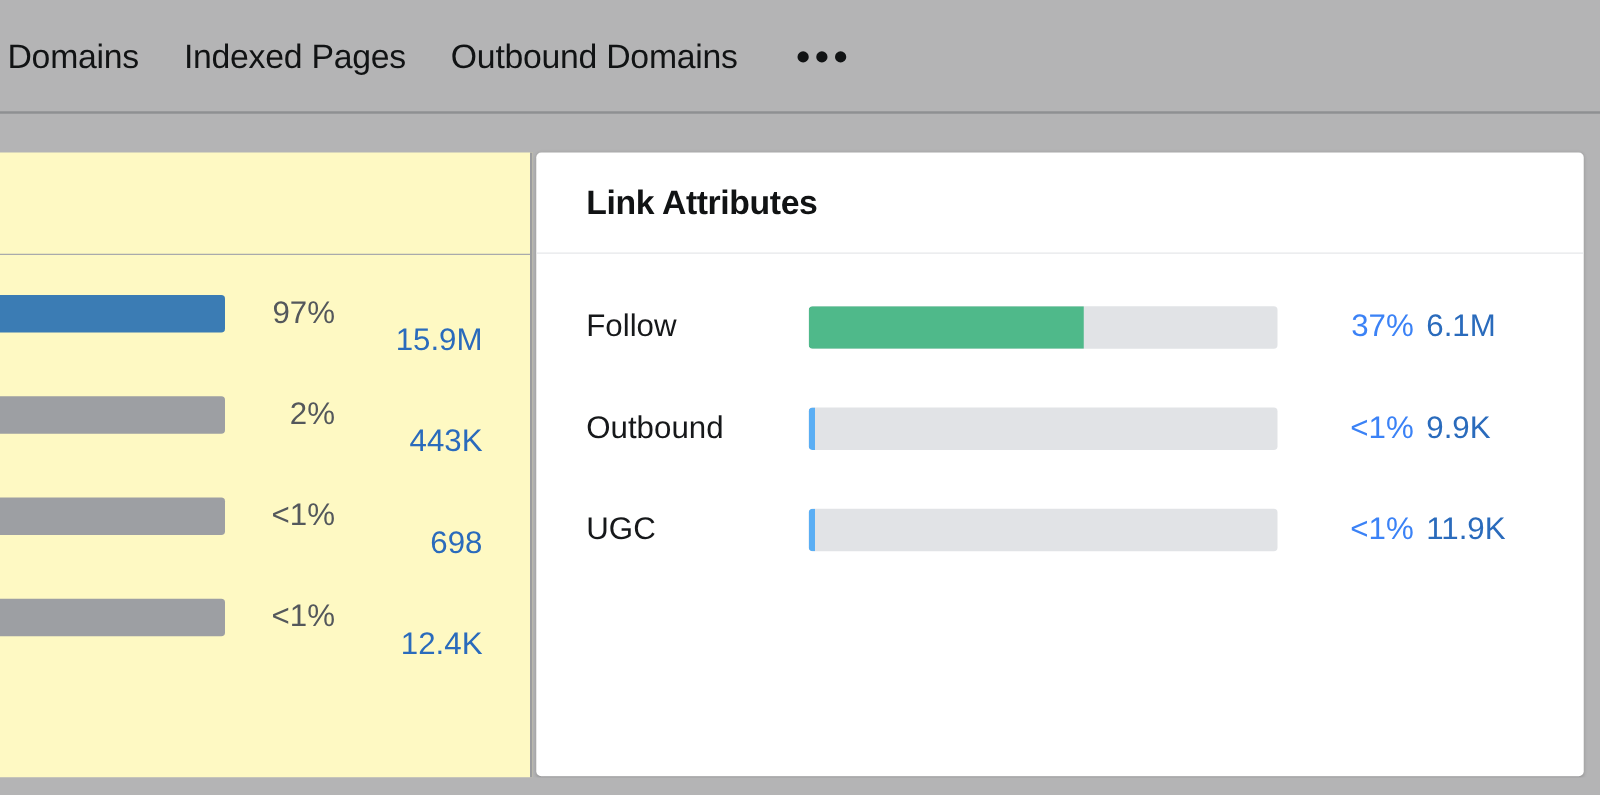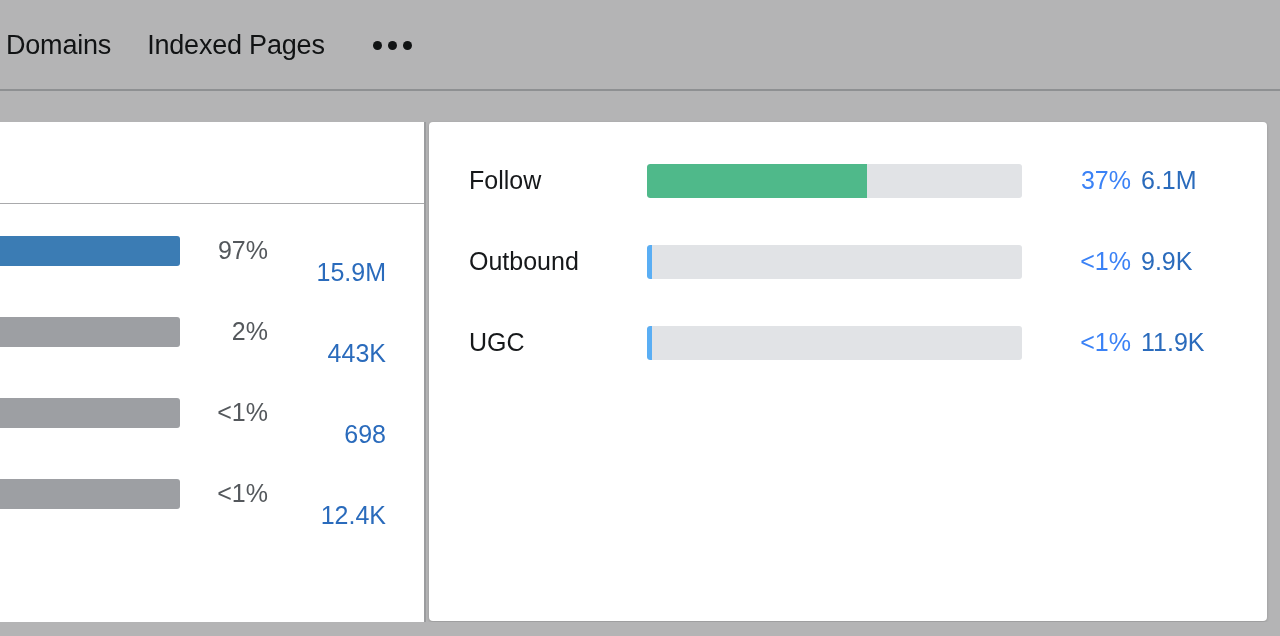--- a/index.html
+++ b/index.html
@@ -61,21 +61,21 @@
     width: 1280px; height: 2px;
     background: #8e9092;
   }
 
   
   .left-panel {
     position: absolute;
     left: 0; top: 122px;
     width: 426px;
     height: 500px;
-    background: #ffffff;
+    background: #fef9c3;
     border-right: 2px solid #9b9c9e;
     box-sizing: border-box;
     overflow: hidden;
   }
   .left-panel .lp-head {
     height: 82px;
     border-bottom: 1px solid #a9aaac;
     box-sizing: border-box;
   }
   .lp-rows {
@@ -198,20 +198,21 @@
   }
 </style>
 </head>
 <body>
 
 <div class="screen">
 
   <div class="topnav">
     <div class="tab first">Domains</div>
     <div class="tab">Indexed Pages</div>
+    <div class="tab">Outbound Domains</div>
     <div class="dots-btn">
       <i></i>
       <i></i>
       <i></i>
     </div>
   </div>
   <div class="nav-rule"></div>
 
   <div class="left-panel">
     <div class="lp-head"></div>
@@ -238,20 +239,23 @@
       <div class="lp-row">
         <div class="lp-bar grey"></div>
         <div class="lp-pct">&lt;1%</div>
         <div class="lp-val">12.4K</div>
       </div>
 
     </div>
   </div>
 
   <div class="card">
+    <div class="card-header">
+      <div class="card-title">Link Attributes</div>
+    </div>
 
     <div class="card-body">
 
       <div class="row">
         <div class="row-label">Follow</div>
         <div class="bar-track">
           <div class="bar-fill green" style="width: 58.7%;"></div>
         </div>
         <div class="row-pct">37%</div>
         <div class="row-val">6.1M</div>

